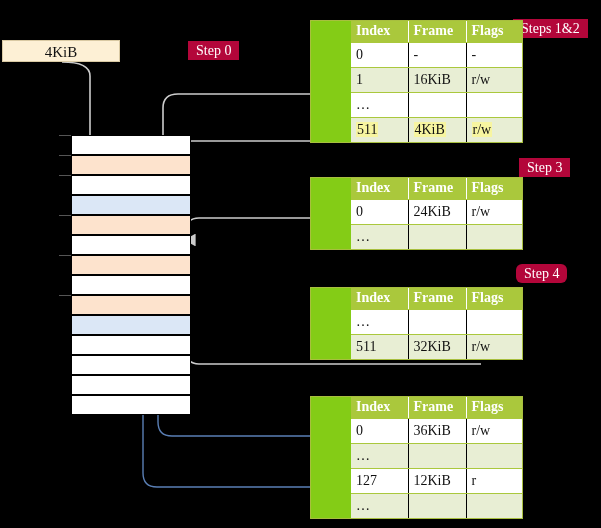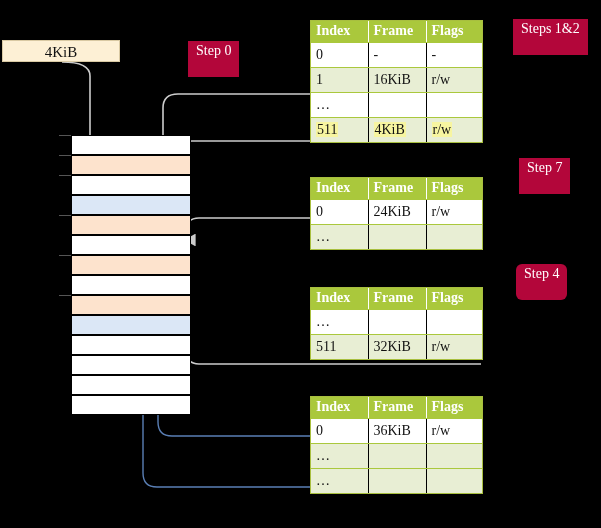--- a/index.html
+++ b/index.html
@@ -44,21 +44,21 @@
     box-sizing: border-box;
   }
 
   
   .badge {
     position: absolute;
     background: #b3063a;
     color: #ffffff;
     font-size: 14px;
     line-height: 19px;
-    height: 36px;
+    height: 19px;
     padding: 0 8px;
     text-align: center;
     white-space: nowrap;
     box-shadow: 1px 1px 0 rgba(0,0,0,0.55);
   }
   .badge-step0  { left: 188px; top: 41px; font-family: Liberation Serif, serif; }
   .badge-step12 { left: 513px; top: 19px; }
   .badge-step3  { left: 519px; top: 158px; }
   .badge-step4  { left: 516px; top: 264px; border-radius: 6px; }
 
@@ -91,20 +91,21 @@
   }
 
   
   .ptable {
     position: absolute;
     width: 171px;
     border: 1px solid #a8bf3f;
     border-collapse: collapse;
     box-sizing: content-box;
     background: #84cc16;
+    padding-left: 40px;
   }
   .ptable table {
     border-collapse: collapse;
     width: 171px;
     table-layout: fixed;
   }
   .ptable th {
     background: #aac83c;
     color: #ffffff;
     font-weight: bold;
@@ -169,21 +170,21 @@
 
     <path d="M 481,436 L 172,436 Q 158,436 158,422 L 158,333" fill="none" stroke="#5a7fb5" stroke-width="1.4" marker-end="url(#ah-blue)"></path>
 
     <path d="M 481,487 L 157,487 Q 143,487 143,473 L 143,213" fill="none" stroke="#5a7fb5" stroke-width="1.4" marker-end="url(#ah-blue)"></path>
   </svg>
 
   <div class="size-box">4KiB</div>
 
   <div class="badge badge-step0">Step 0</div>
   <div class="badge badge-step12">Steps 1&amp;2</div>
-  <div class="badge badge-step3">Step 7</div>
+  <div class="badge badge-step3">Step 3</div>
   <div class="badge badge-step4">Step 4</div>
 
   <div class="memcol" id="memcol">
       <div class="memcell c-white" style="top: 0px;"></div>
       <div class="memcell c-peach" style="top: 20px;"></div>
       <div class="memcell c-white" style="top: 40px;"></div>
       <div class="memcell c-blue" style="top: 60px;"></div>
       <div class="memcell c-peach" style="top: 80px;"></div>
       <div class="memcell c-white" style="top: 100px;"></div>
       <div class="memcell c-peach" style="top: 120px;"></div>
@@ -316,20 +317,25 @@
           <tr class="plain">
             <td>0</td>
             <td>36KiB</td>
             <td>r/w</td>
           </tr>
           <tr class="shade">
             <td>…</td>
             <td></td>
             <td></td>
           </tr>
+          <tr class="plain">
+            <td>127</td>
+            <td>12KiB</td>
+            <td>r</td>
+          </tr>
           <tr class="shade">
             <td>…</td>
             <td></td>
             <td></td>
           </tr>
         </tbody>
       </table>
     </div>
 
 </div>

